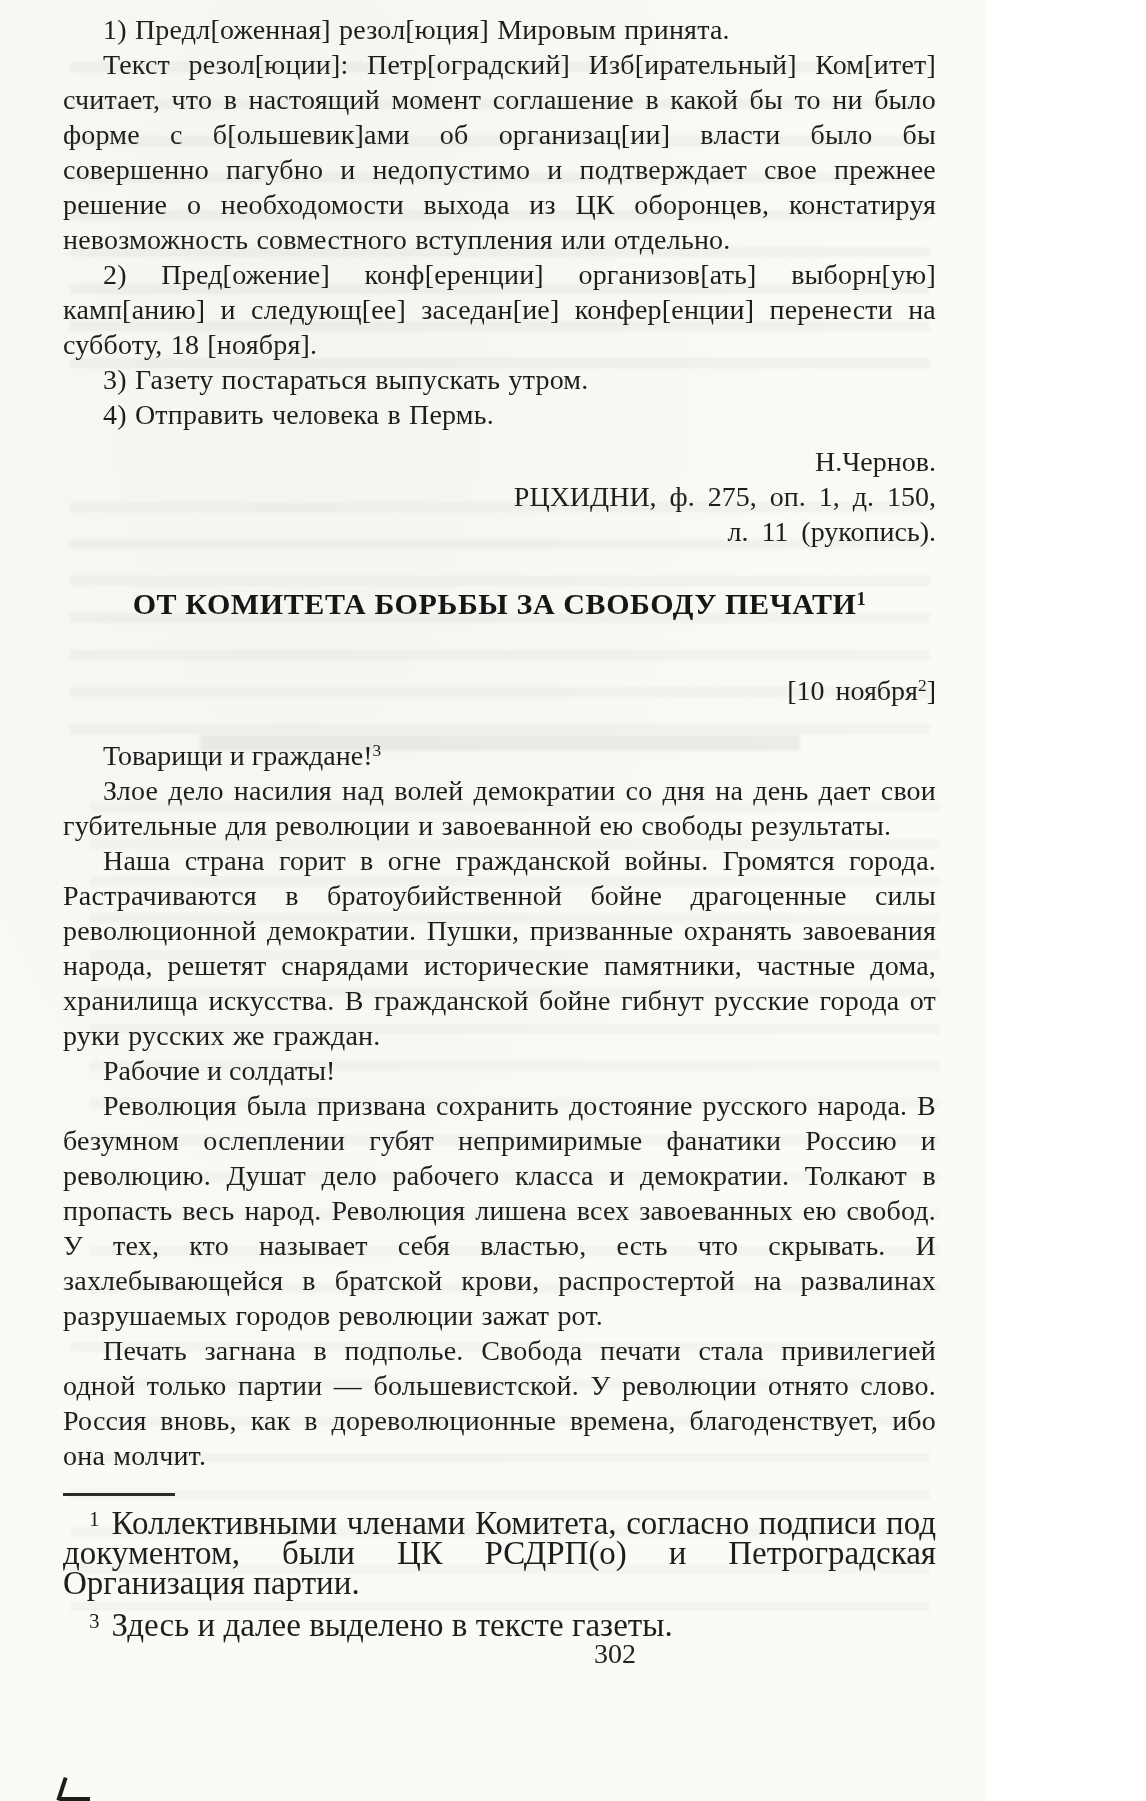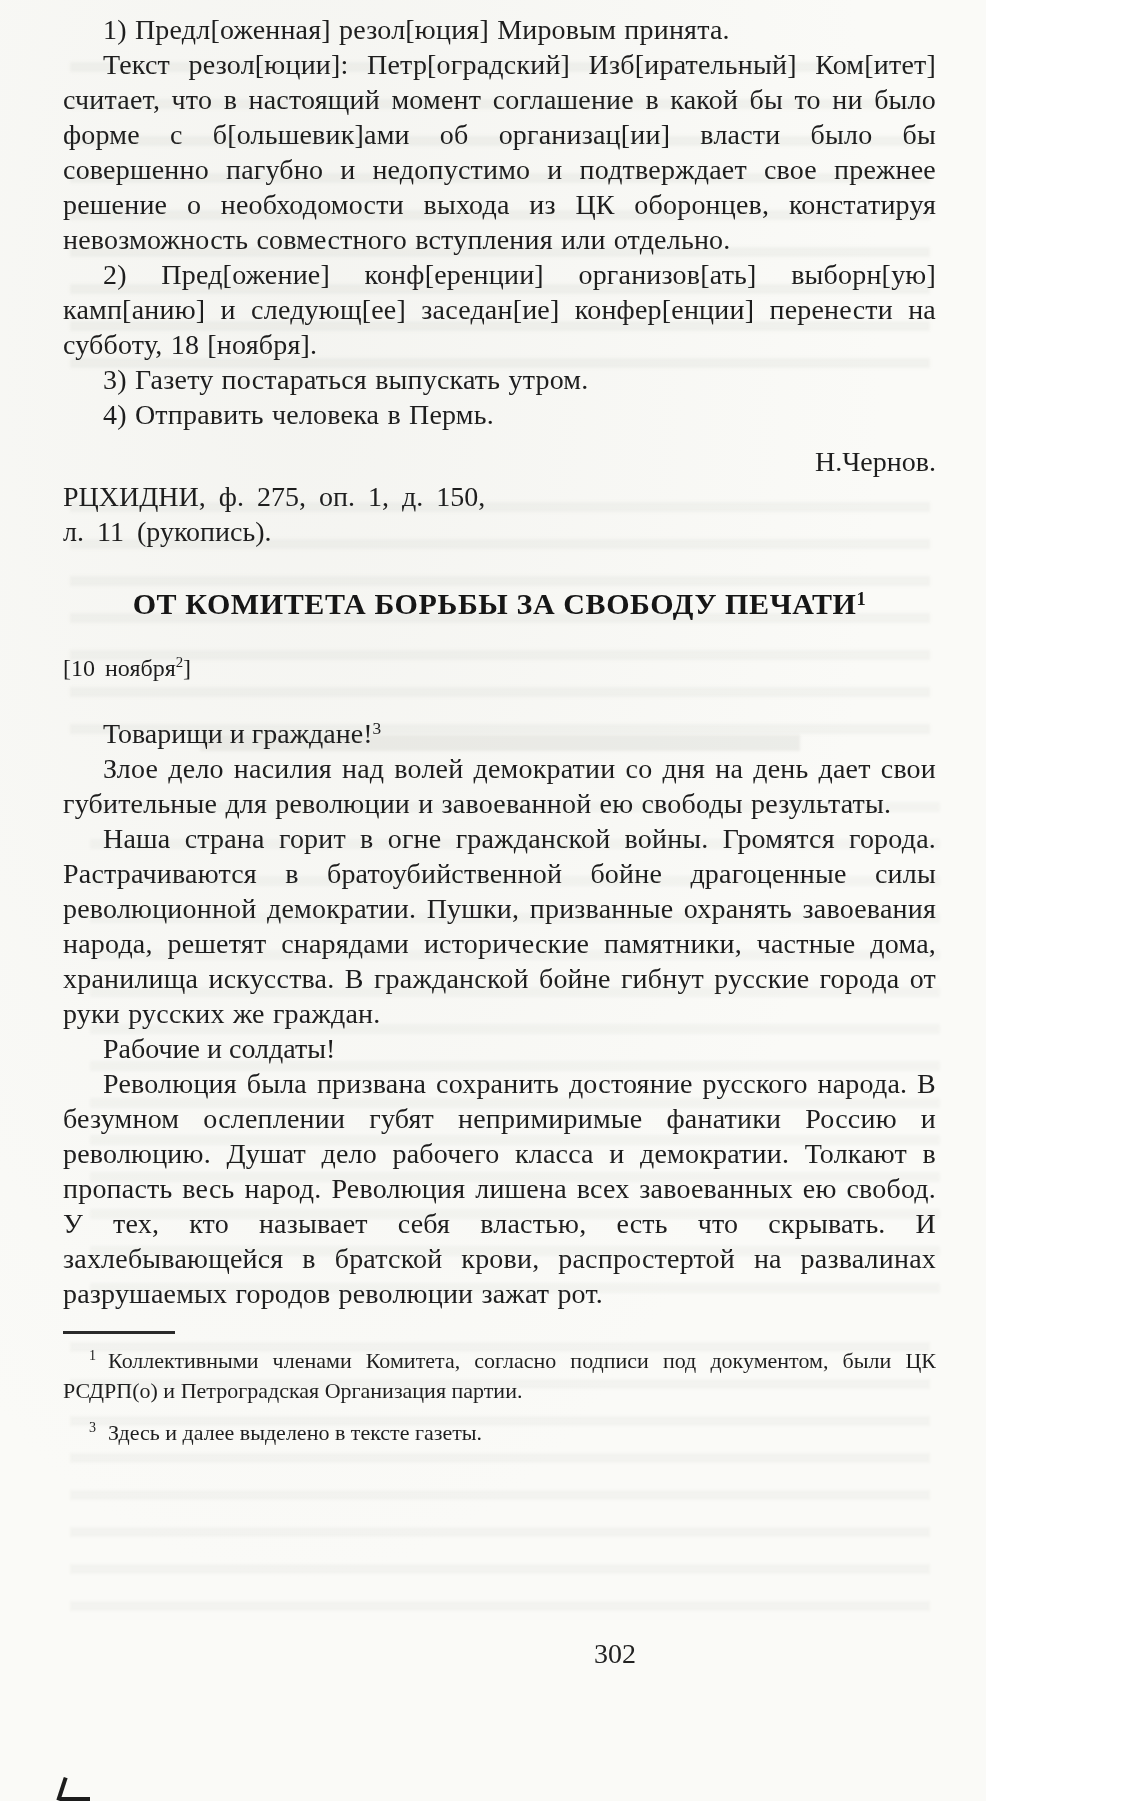--- a/index.html
+++ b/index.html
@@ -64,59 +64,60 @@
   }
   .sig {
     margin-top: 12px;
     font-size: 28px;
     line-height: 35px;
     text-align: right;
   }
   .arch {
     font-size: 28px;
     line-height: 35px;
-    text-align: left;
+    text-align: right;
     word-spacing: 6px;
   }
   h1.heading {
     margin: 34px 0 0 0;
     font-size: 30px;
     line-height: 42px;
     font-weight: bold;
     text-align: center;
     letter-spacing: 0.6px;
     color: #161616;
   }
   h1.heading sup, .date sup, .salut sup {
     font-size: 62%;
     vertical-align: 9px;
     line-height: 0;
   }
   .date {
-    margin-top: 26px;
-    font-size: 24px;
-    line-height: 35px;
+    margin-top: 48px;
+    font-size: 28px;
+    line-height: 35px;
+    text-align: right;
     word-spacing: 4px;
   }
   p.salut {
     margin: 0;
     font-size: 28px;
     line-height: 35px;
     font-weight: normal;
     text-indent: 40px;
   }
   p.salut.first { margin-top: 30px; }
   .fn-rule {
     margin-top: 20px;
     width: 112px;
     border-top: 3px solid #2a2a2a;
   }
   .fn {
     margin-top: 12px;
-    font-size: 22px;
+    font-size: 33px;
     line-height: 30px;
     text-align: justify;
     text-indent: 26px;
   }
   .fn sup {
     font-size: 64%;
     vertical-align: 8px;
     line-height: 0;
     margin-right: 12px;
   }
@@ -179,20 +180,21 @@
     <div class="date"><span>[10 ноября</span><sup>2</sup><span>]</span></div>
 
     <p class="salut first"><span>Товарищи и граждане!</span><sup>3</sup></p>
 
     <p class="body">Злое дело насилия над волей демократии со дня на день дает свои губительные для революции и завоеванной ею свободы результаты.</p>
     <p class="body">Наша страна горит в огне гражданской войны. Громятся города. Растрачиваются в братоубийственной бойне драгоценные силы революционной демократии. Пушки, призванные охранять завоевания народа, решетят снарядами исторические памятники, частные дома, хранилища искусства. В гражданской бойне гибнут русские города от руки русских же граждан.</p>
 
     <p class="salut">Рабочие и солдаты!</p>
 
     <p class="body">Революция была призвана сохранить достояние русского народа. В безумном ослеплении губят непримиримые фанатики Россию и революцию. Душат дело рабочего класса и демократии. Толкают в пропасть весь народ. Революция лишена всех завоеванных ею свобод. У тех, кто называет себя властью, есть что скрывать. И захлебывающейся в братской крови, распростертой на развалинах разрушаемых городов революции зажат рот.</p>
+    <p class="body">Печать загнана в подполье. Свобода печати стала привилегией одной только партии — большевистской. У революции отнято слово. Россия вновь, как в дореволюционные времена, благоденствует, ибо она молчит.</p>
 
     <div class="fn-rule"></div>
 
     <div class="fn"><sup>1</sup><span>Коллективными членами Комитета, согласно подписи под документом, были ЦК РСДРП(о) и Петроградская Организация партии.</span></div>
     <div class="fn"><sup>3</sup><span>Здесь и далее выделено в тексте газеты.</span></div>
 
   </div>
 
   <div class="pageno">302</div>
 

